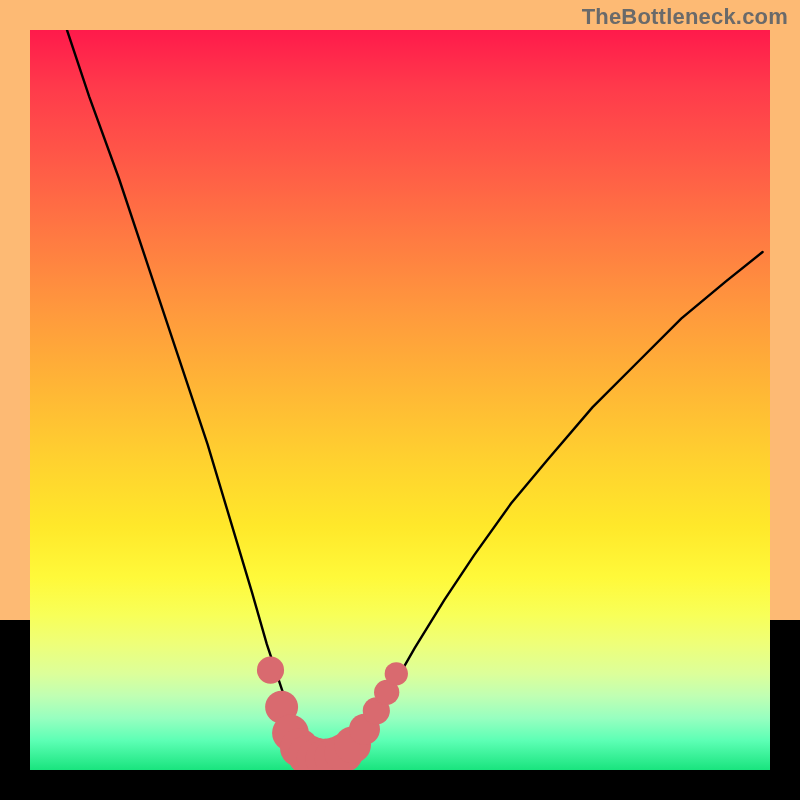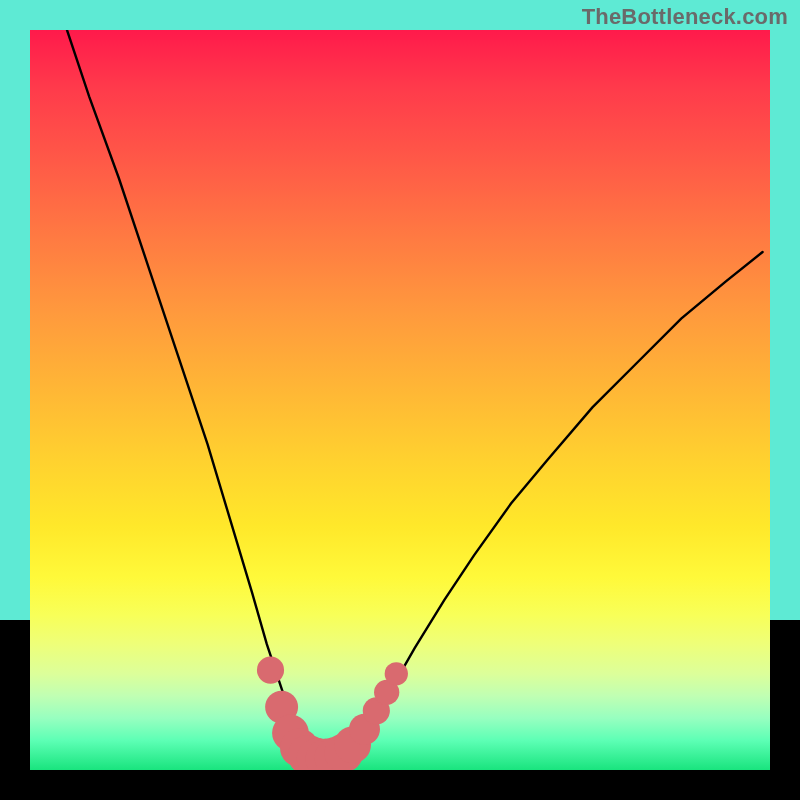--- a/index.html
+++ b/index.html
@@ -10,21 +10,21 @@
     background: #000;
     overflow: hidden;
     font-family: Arial, Helvetica, sans-serif;
   }
   .frame {
     position: absolute;
     top: 0;
     left: 0;
     width: 800px;
     height: 620px;
-    background: #5eead4;
+    background: #fdba74;
   }
   .plot-area {
     position: absolute;
     top: 30px;
     left: 30px;
     width: 740px;
     height: 740px;
   }
   .gradient {
     position: absolute;

